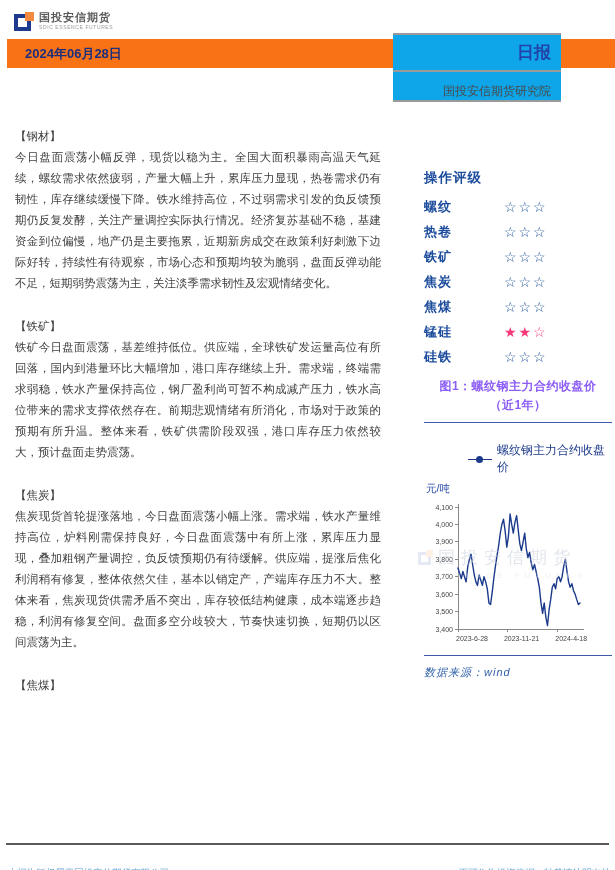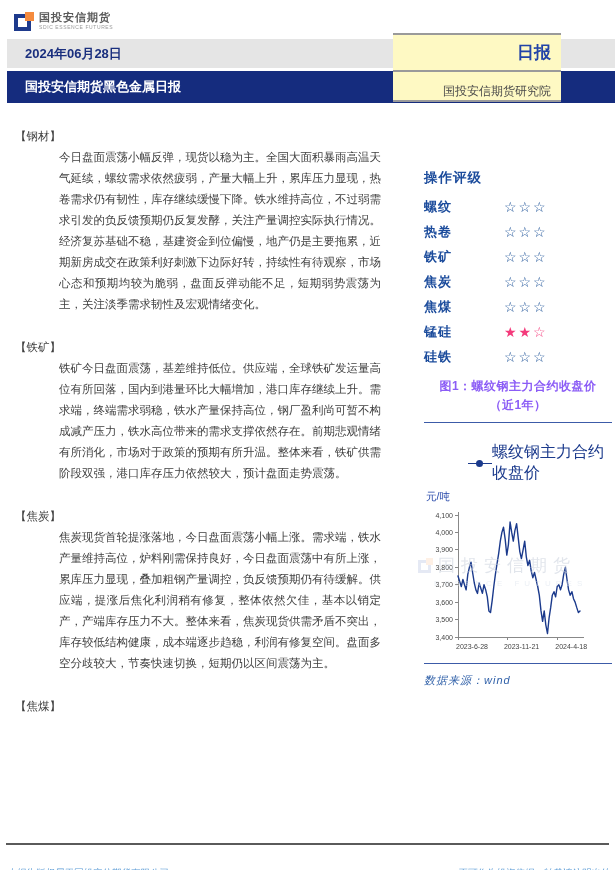--- a/index.html
+++ b/index.html
@@ -11,53 +11,53 @@
   }
 
   
   .logo-row { position:absolute; top:11px; left:14px; display:flex; align-items:flex-start; gap:6px; }
   .logo-mark { position:relative; width:19px; height:19px; margin-top:1px; }
   .logo-mark .frame { position:absolute; left:0; top:2px; width:17px; height:17px; border:4px solid #1E3A8C; background:#fff; }
   .logo-mark .accent { position:absolute; right:-1px; top:0; width:9px; height:9px; background:#F58B3E; }
   .logo-name { font-size:11px; font-weight:bold; color:#5a5a5a; letter-spacing:1px; line-height:13px; }
   .logo-sub { font-size:5px; color:#9a9a9a; letter-spacing:0.6px; line-height:7px; }
 
-  .banner-orange { position:absolute; top:39px; left:7px; width:608px; height:29px; background:#e5e5e5; }
+  .banner-orange { position:absolute; top:39px; left:7px; width:608px; height:29px; background:#f97316; }
   .banner-orange .date { position:absolute; left:18px; top:0; line-height:29px; font-size:13px; font-weight:bold; color:#1A2F7E; }
   .banner-blue { position:absolute; top:71px; left:7px; width:608px; height:32px; background:#152C7E; }
   .banner-blue .rpt-title { position:absolute; left:18px; top:0; line-height:32px; font-size:13px; font-weight:bold; color:#ffffff; }
-  .header-box { position:absolute; top:33px; left:393px; width:168px; height:69px; background:#fef9c3;
+  .header-box { position:absolute; top:33px; left:393px; width:168px; height:69px; background:#0ea5e9;
     border-top:2px solid #9a9a9a; border-bottom:2px solid #9a9a9a; }
   .hb-top { height:37px; border-bottom:2px solid #9a9a9a; display:flex; align-items:center; justify-content:flex-end; padding-right:10px; }
   .hb-top .rpt-type { font-size:17px; font-weight:bold; color:#2244A8; }
   .hb-bottom { height:28px; display:flex; align-items:flex-end; justify-content:flex-end; padding-right:10px; }
   .hb-bottom .institute { font-size:12px; color:#4a4a4a; }
 
   
   .left-col { position:absolute; top:126px; left:15px; width:366px; color:#3f3f3f; }
   .section { margin-bottom:22px; }
   .section-title { font-size:11.5px; line-height:21px; color:#3f3f3f; }
-  .section-body { font-size:11.5px; line-height:21px; text-align:justify; color:#3f3f3f;margin-left:44px; }
+  .section-body { font-size:11.5px; line-height:21px; text-align:justify; color:#3f3f3f; }
 
   
   .right-col { position:absolute; top:169px; left:424px; width:188px; }
   .ratings { margin-bottom:8px; }
   .ratings-title { font-size:13.5px; font-weight:bold; color:#1C4C9C; letter-spacing:1px; margin-bottom:7px; }
   .rating-row { display:flex; align-items:center; height:25px; }
   .rating-label { width:80px; font-size:13px; font-weight:bold; color:#1C4C9C; letter-spacing:1px; }
   .rating-stars { font-size:14px; letter-spacing:2px; line-height:1; }
 
   .figure { position:relative; }
   .fig-title { font-size:12px; font-weight:bold; color:#8b5cf6; line-height:19px; letter-spacing:0.5px;text-align:center; }
   .rule { border:none; border-top:1.5px solid #3C5BA8; margin:7px 0 0 0; width:188px; }
   .legend { display:flex; align-items:center; gap:6px; margin:19px 0 0 44px; }
   .legend-marker { position:relative; width:24px; height:7px; }
   .legend-marker .lm-line { position:absolute; top:3px; left:0; width:24px; height:1.5px; background:#1B3A8C; }
   .legend-marker .lm-dot { position:absolute; top:0; left:8px; width:7px; height:7px; border-radius:50%; background:#1B3A8C; }
-  .legend-text { font-size:16px; color:#1B3A8C; }
+  .legend-text { font-size:12px; color:#1B3A8C; }
   .unit { font-size:10.5px; color:#2244A8; margin:6px 0 0 2px; }
   .chart-wrap { position:relative; width:190px; height:150px; margin-top:2px; }
   .watermark { position:absolute; left:-6px; top:48px; pointer-events:none; opacity:0.55; }
   .wm-row { display:flex; align-items:center; gap:5px; }
   .wm-mark { position:relative; width:15px; height:15px; opacity:0.5; }
   .wm-mark .frame { position:absolute; left:0; top:2px; width:13px; height:13px; border:3px solid #9FB0D8; background:transparent; }
   .wm-mark .accent { position:absolute; right:0; top:0; width:7px; height:7px; background:#F9C9A0; }
   .wm-text { font-size:17px; color:#C9D0DC; letter-spacing:6px; white-space:nowrap; }
   .wm-sub { font-size:8px; color:#DDE4EE; letter-spacing:5px; margin:2px 0 0 16px; white-space:nowrap; }
   .source { font-size:11px; font-style:italic; color:#2E5FA8; letter-spacing:1px; margin-top:9px; }
@@ -79,23 +79,20 @@
         <div class="accent"></div>
     </div>
     <div>
       <div class="logo-name">国投安信期货</div>
       <div class="logo-sub">SDIC ESSENCE FUTURES</div>
     </div>
   </div>
 
   <div class="banner-orange">
     <span class="date">2024年06月28日</span>
-  </div>
-  <div class="banner-blue">
-    <span class="rpt-title">国投安信期货黑色金属日报</span>
   </div>
   <div class="header-box">
     <div class="hb-top">
       <span class="rpt-type">日报</span>
     </div>
     <div class="hb-bottom">
       <span class="institute">国投安信期货研究院</span>
     </div>
   </div>
 

